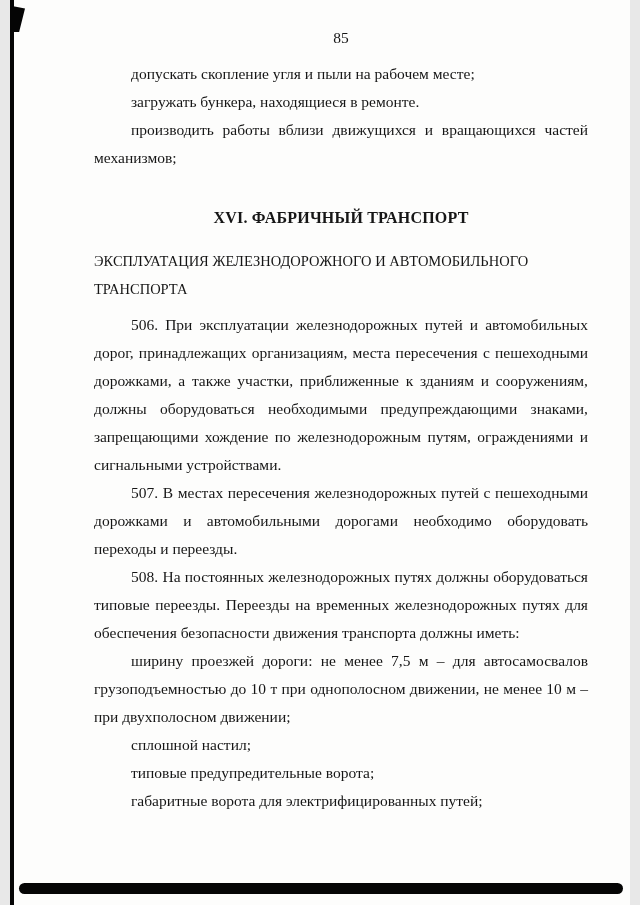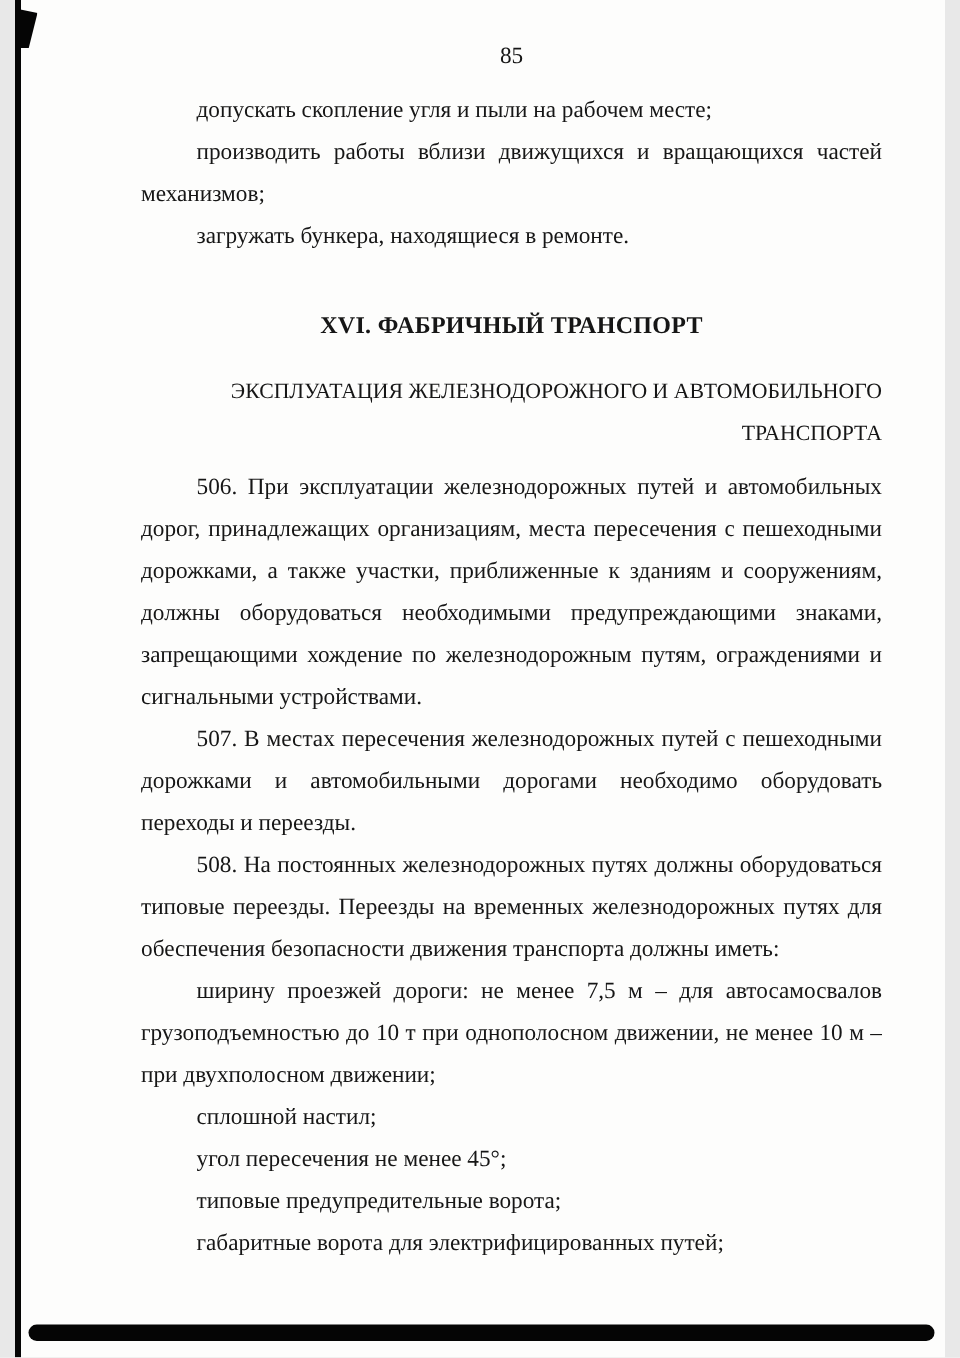--- a/index.html
+++ b/index.html
@@ -63,47 +63,46 @@
     line-height: 28px;
     font-weight: bold;
     text-align: center;
     letter-spacing: 0.2px;
   }
   h2.subtitle {
     margin: 15px 0 8px 0;
     font-size: 14.5px;
     line-height: 28px;
     font-weight: normal;
-    text-align: right;
+    text-align: left;
   }
 </style>
 </head>
 <body>
 
 <div class="page">
 
   <div class="edge-left"></div>
   <div class="corner-mark"></div>
   <div class="bottom-bar"></div>
 
   <div class="content">
 
     <div class="page-number">85</div>
 
     <p class="para">допускать скопление угля и пыли на рабочем месте;</p>
+    <p class="para">загружать бункера, находящиеся в ремонте.</p>
     <p class="para">производить работы вблизи движущихся и вращающихся частей механизмов;</p>
-    <p class="para">загружать бункера, находящиеся в ремонте.</p>
 
     <h1 class="title">XVI. ФАБРИЧНЫЙ ТРАНСПОРТ</h1>
     <h2 class="subtitle">ЭКСПЛУАТАЦИЯ ЖЕЛЕЗНОДОРОЖНОГО И АВТОМОБИЛЬНОГО ТРАНСПОРТА</h2>
 
     <p class="para">506. При эксплуатации железнодорожных путей и автомобильных дорог, принадлежащих организациям, места пересечения с пешеходными дорожками, а также участки, приближенные к зданиям и сооружениям, должны оборудоваться необходимыми предупреждающими знаками, запрещающими хождение по железнодорожным путям, ограждениями и сигнальными устройствами.</p>
     <p class="para">507. В местах пересечения железнодорожных путей с пешеходными дорожками и автомобильными дорогами необходимо оборудовать переходы и переезды.</p>
     <p class="para">508. На постоянных железнодорожных путях должны оборудоваться типовые переезды. Переезды на временных железнодорожных путях для обеспечения безопасности движения транспорта должны иметь:</p>
 
     <p class="para">ширину проезжей дороги: не менее 7,5 м – для автосамосвалов грузоподъемностью до 10 т при однополосном движении, не менее 10 м – при двухполосном движении;</p>
     <p class="para">сплошной настил;</p>
-    <p class="para">угол пересечения не менее 45°;</p>
     <p class="para">типовые предупредительные ворота;</p>
     <p class="para">габаритные ворота для электрифицированных путей;</p>
 
   </div>
 </div>
 
 </body></html>

